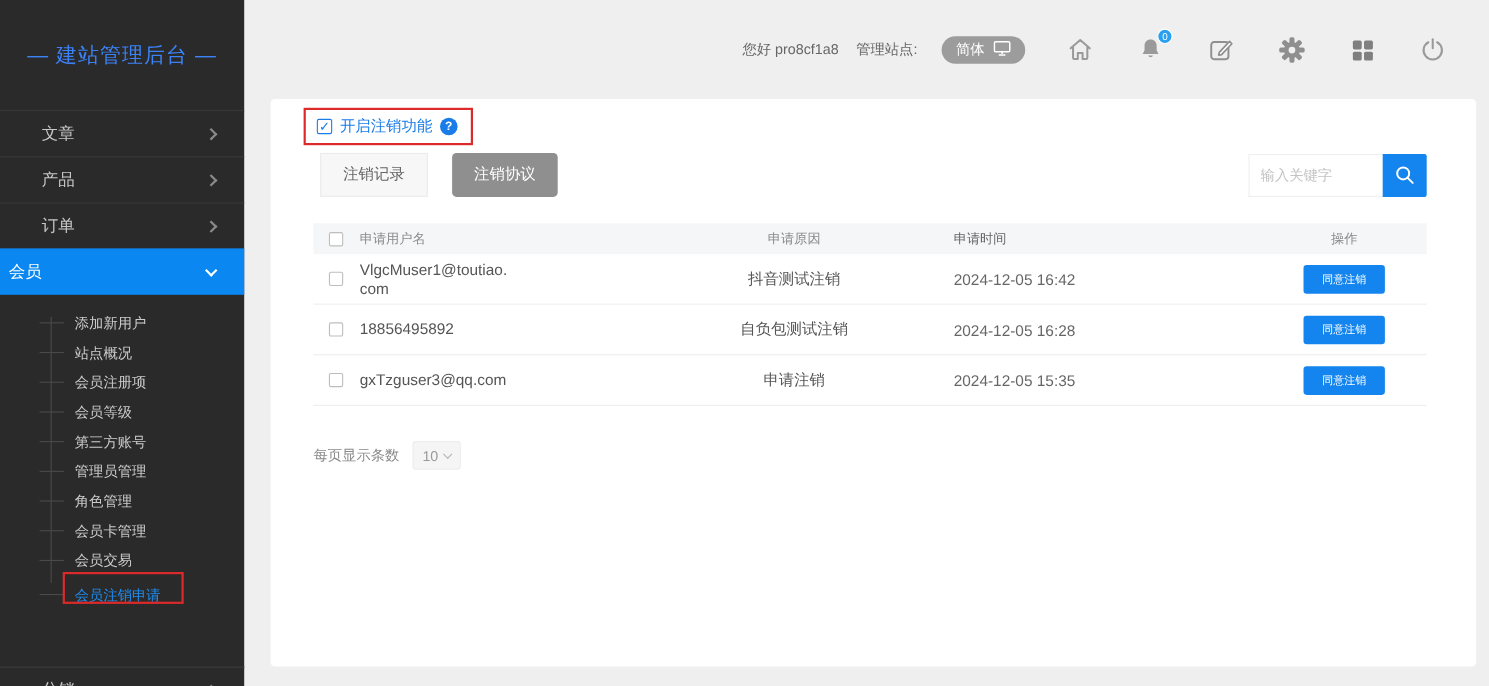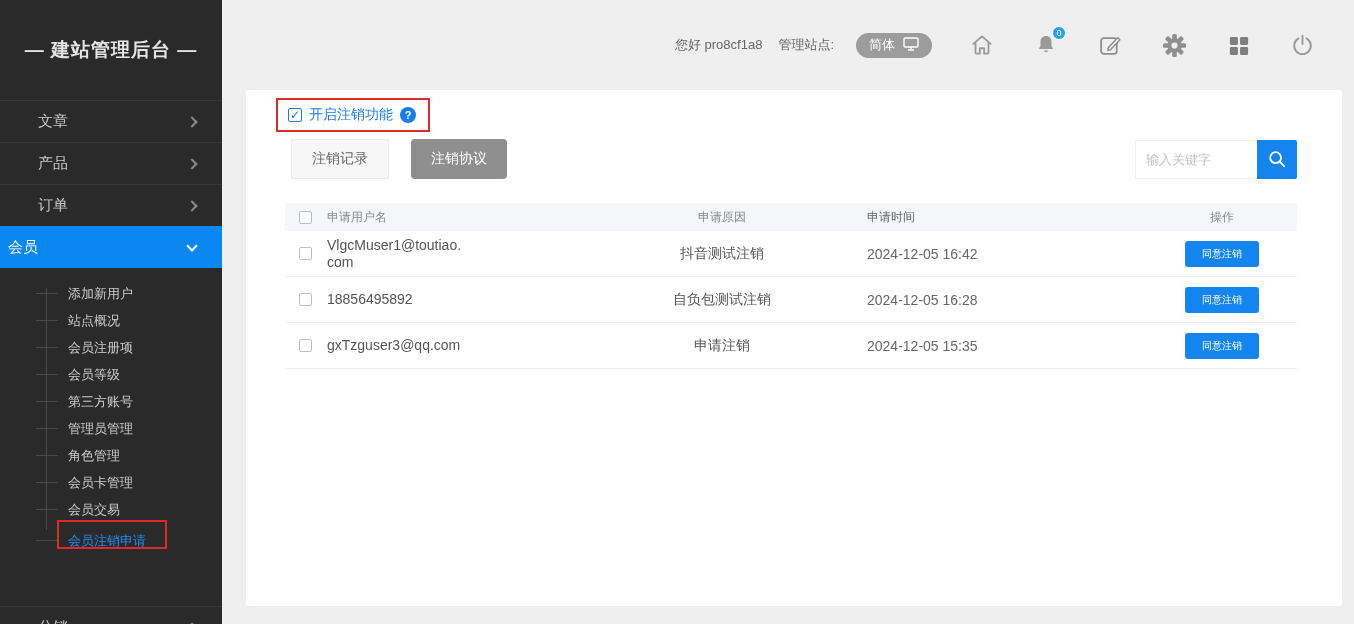--- a/index.html
+++ b/index.html
@@ -1,21 +1,21 @@
 <!DOCTYPE html>
 <html><head>
 <meta charset="utf-8">
 <style>
   * { margin:0; padding:0; box-sizing:border-box; }
   html,body { width:1354px; height:624px; overflow:hidden; }
   body { font-family:"Liberation Sans","DejaVu Sans",sans-serif; background:#efefef; position:relative; }
 
   
   .sidebar { position:absolute; left:0; top:0; width:222px; height:624px; background:#2a2a2a; z-index:5; }
-  .logo { height:100px; display:flex; align-items:center; justify-content:center; color:#e5e5e5; font-size:19px; font-weight:bold; letter-spacing:1px; }
+  .logo { height:100px; display:flex; align-items:center; justify-content:center; color:#3b82f6; font-size:19px; font-weight:normal; letter-spacing:1px; }
   .menu-item { height:42px; display:flex; align-items:center; justify-content:space-between; padding:0 26px 0 38px; color:#c8c8c8; font-size:15px; border-top:1px solid #383838; cursor:pointer; }
   .menu-item.active { background:#0a87f0; color:#fff; border-top-color:#0a87f0;padding-left:8px; }
   .chev { width:8px; height:8px; border-top:2px solid #8a8a8a; border-right:2px solid #8a8a8a; display:inline-block; }
   .chev.right { transform:rotate(45deg); }
   .chev.down { transform:rotate(135deg); margin-top:-4px; }
   .menu-item.active .chev { border-color:#fff; }
 
   .submenu { position:relative; padding:12px 4px 10px 0; }
   .tree-line { position:absolute; left:46px; top:20px; bottom:34px; width:1px; background:#4a4a4a; }
   .submenu-item { position:relative; height:27px; display:flex; align-items:center; padding-left:68px; color:#cccccc; font-size:13px; cursor:pointer; }
@@ -282,14 +282,21 @@
         </div>
       <div class="c-user"><span class="wrap">gxTzguser3@qq.com</span></div>
       <div class="c-reason">申请注销</div>
       <div class="c-time">2024-12-05 15:35</div>
       <div class="c-action">
           <button class="agree-btn">同意注销</button>
         </div>
     </div>
   </div>
 
+  <div class="pager">
+    <span>每页显示条数</span>
+    <div class="page-size">
+      <span>10</span>
+      <span class="chev-sm"></span>
+    </div>
+  </div>
 
 </main>
 
 </body></html>

